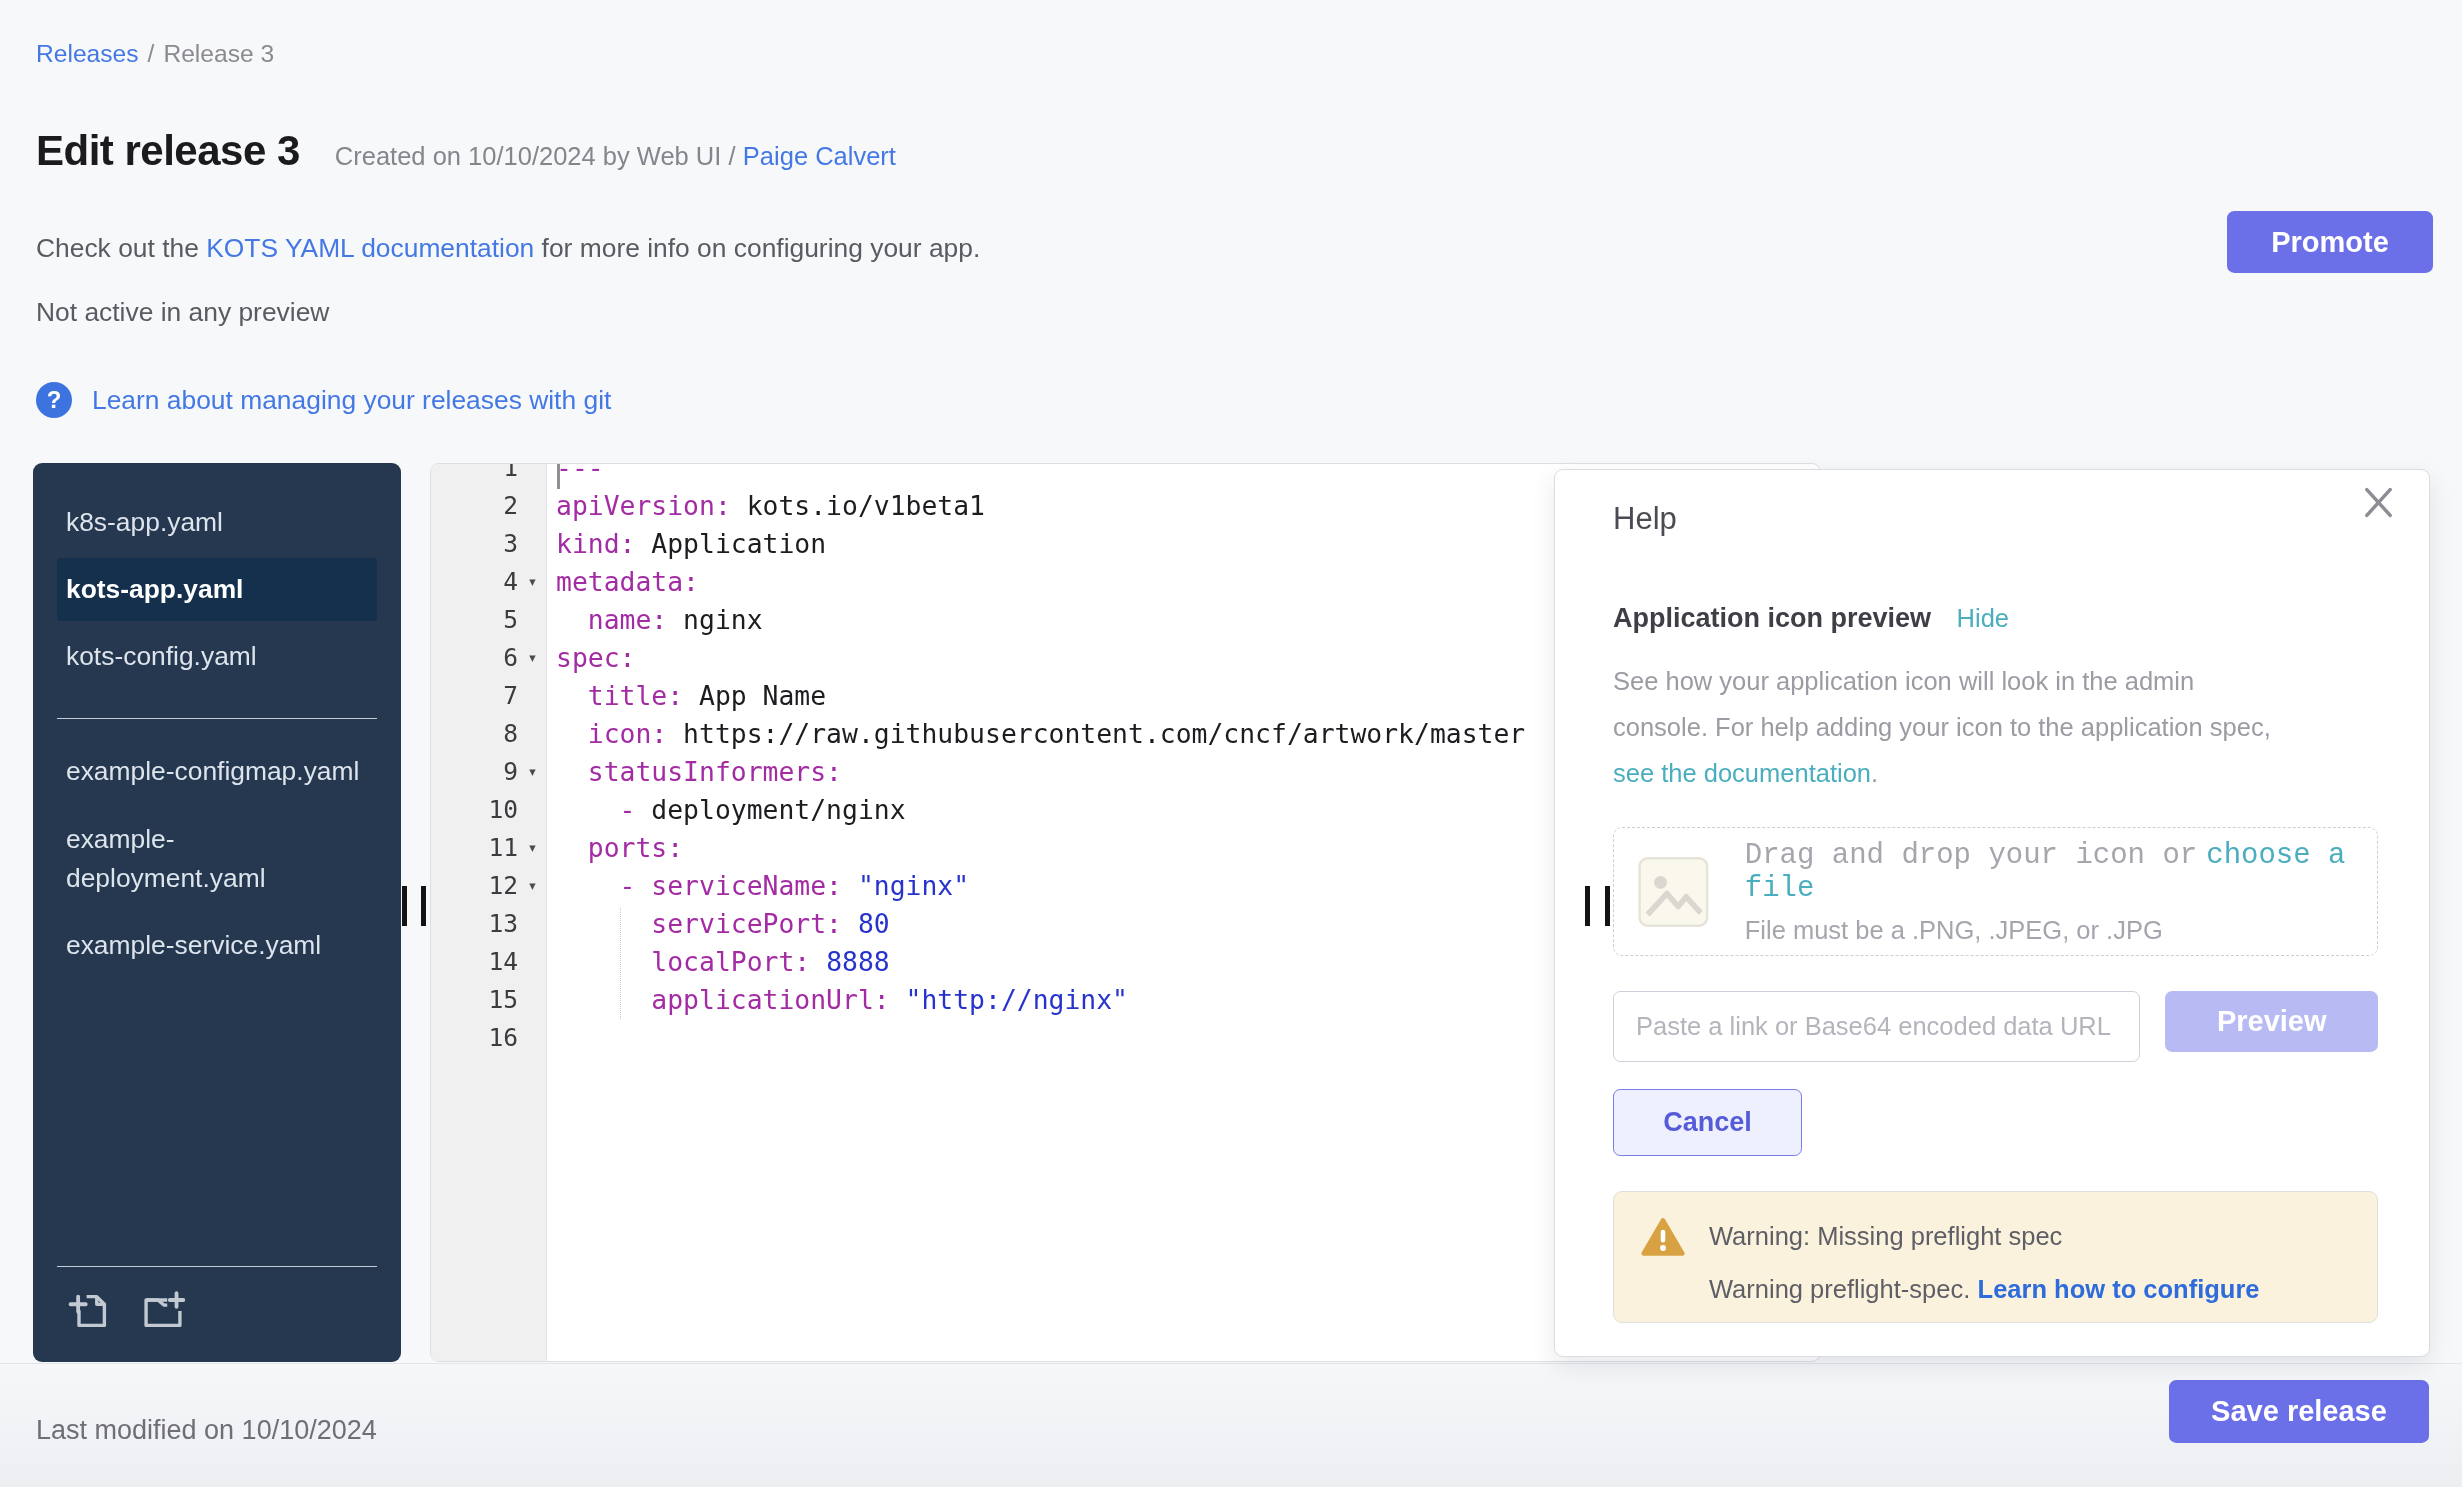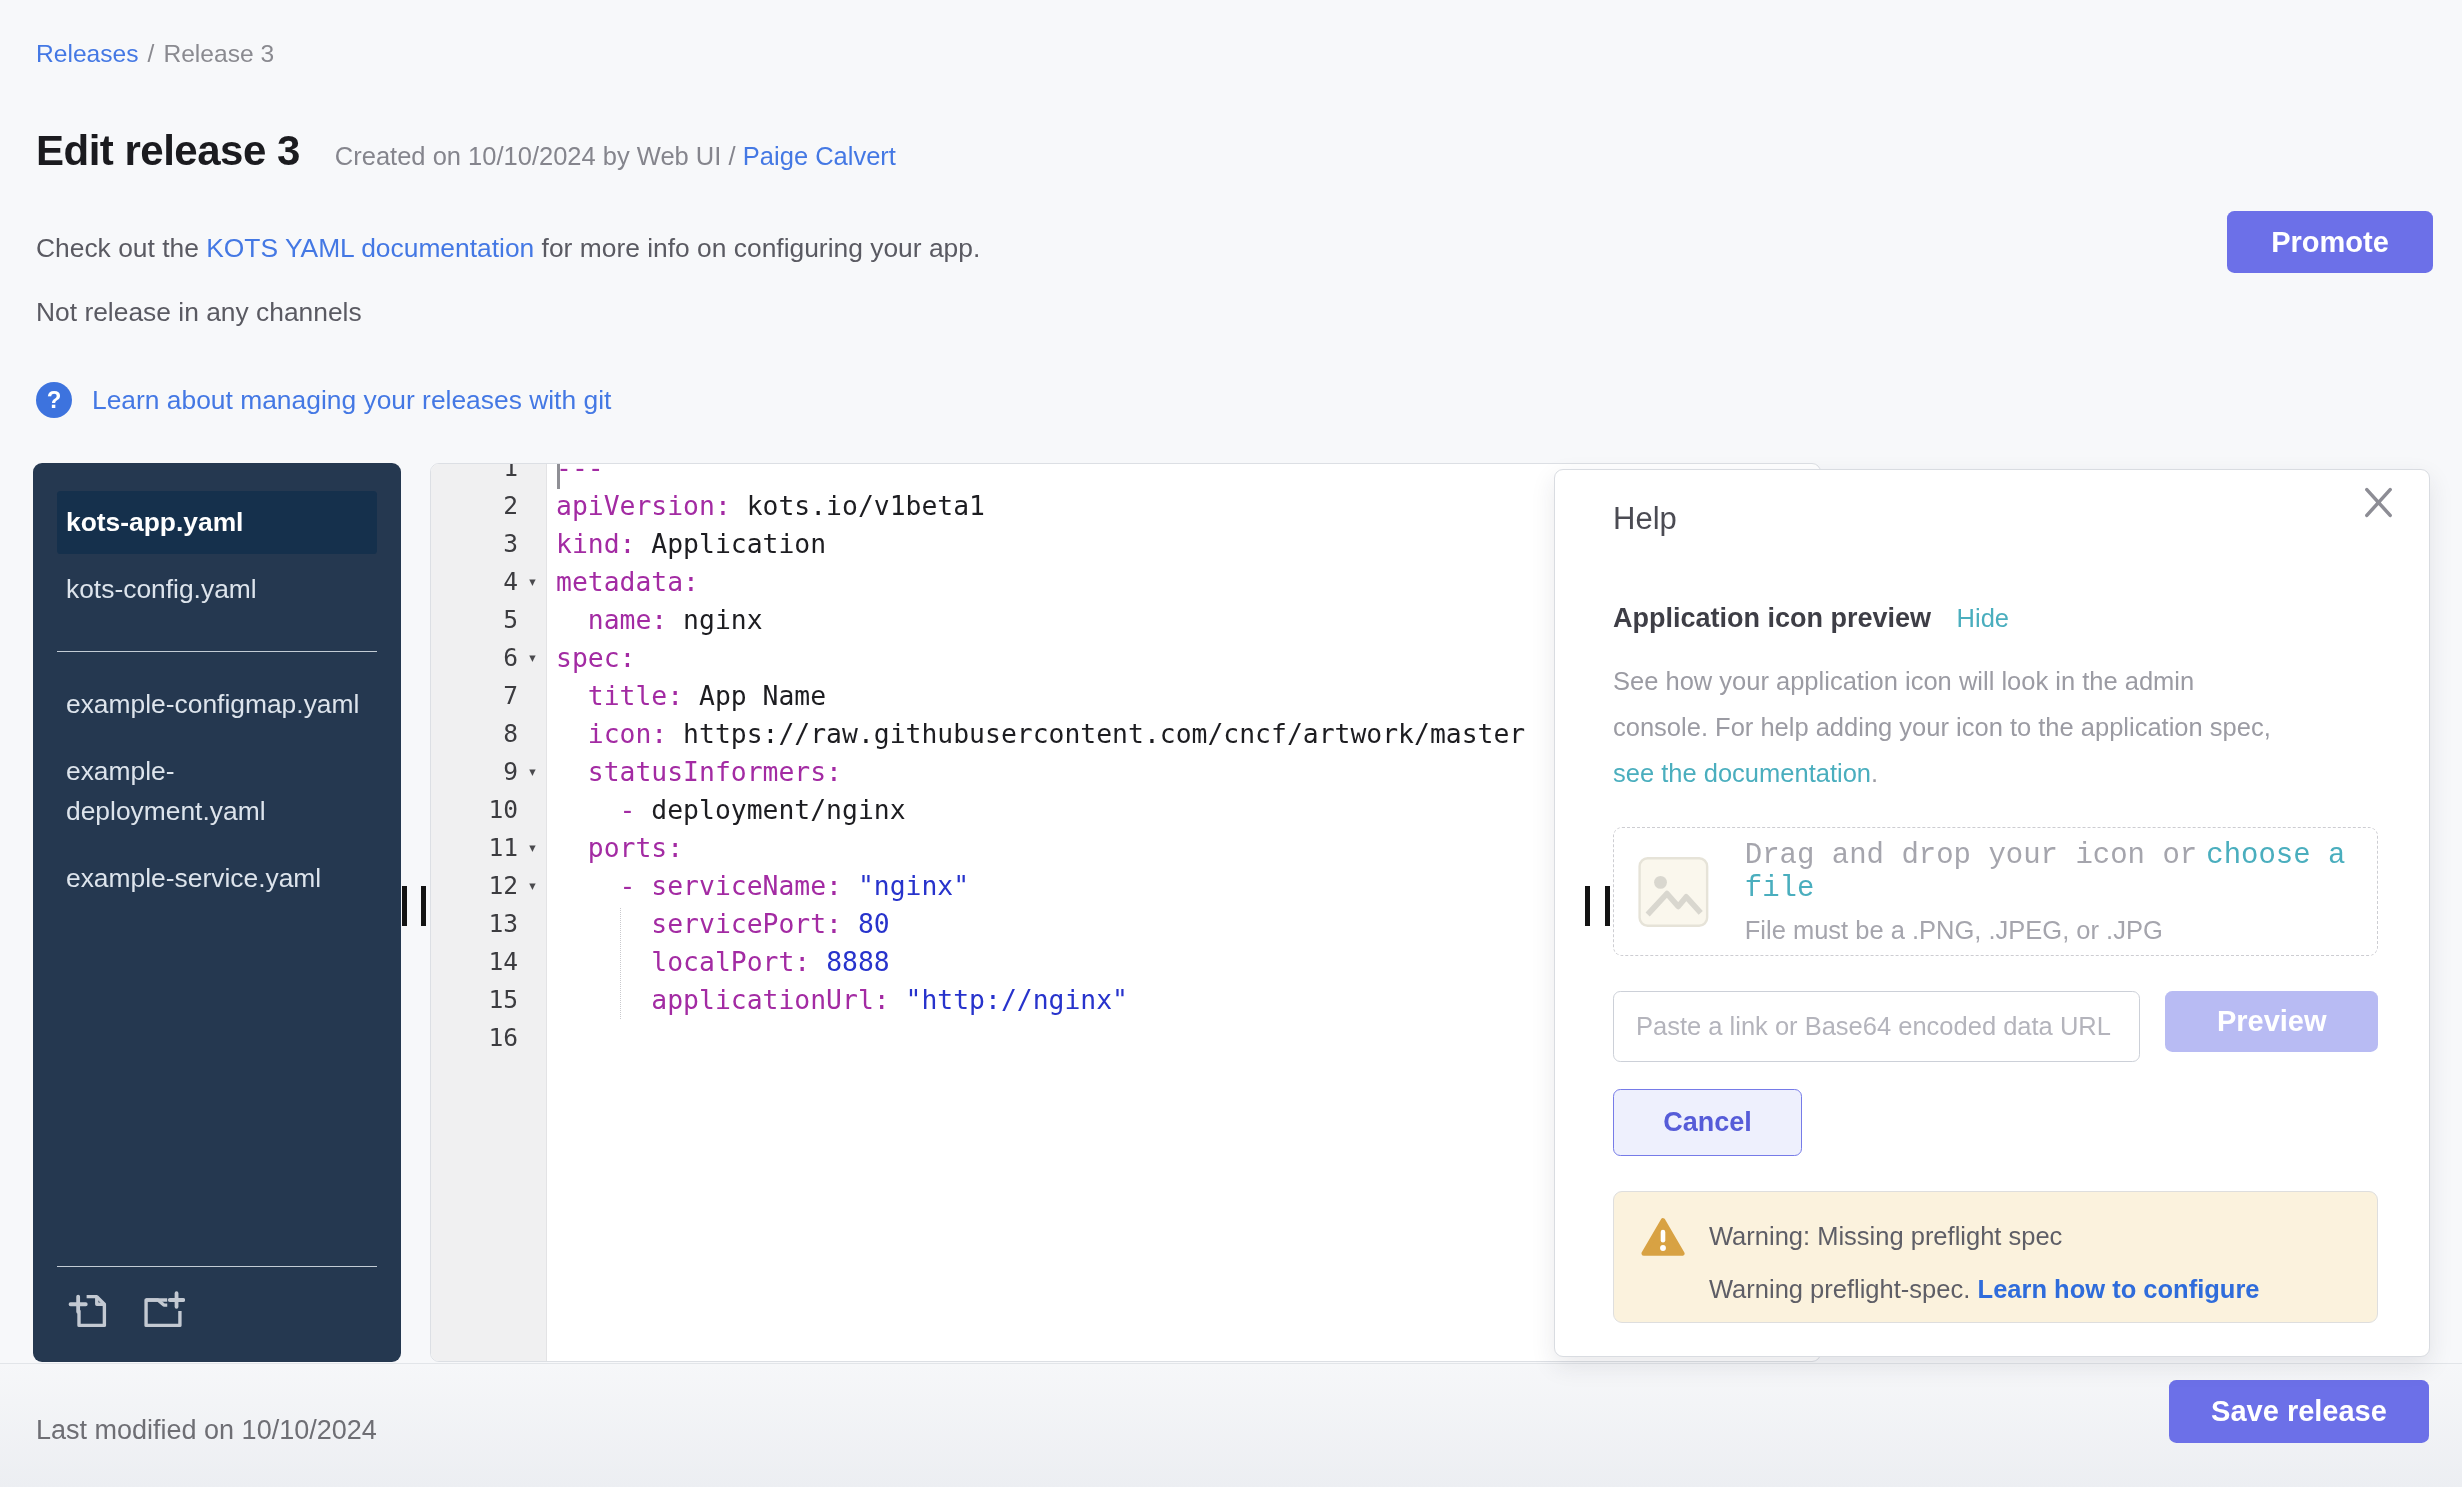--- a/index.html
+++ b/index.html
@@ -122,29 +122,30 @@
     <div class="page-title">Edit release 3</div>
     <div class="created-meta">
       <span>Created on 10/10/2024 by Web UI /</span><a>Paige Calvert</a>
     </div>
   </div>
   <button class="btn btn-primary promote-btn">Promote</button>
 
   <div class="intro-line">
     <span>Check out the </span><a>KOTS YAML documentation</a><span> for more info on configuring your app.</span>
   </div>
-  <div class="channel-status">Not release in any channels</div>
+  <div class="channel-status">Not active in any preview</div>
 
   <div class="git-help">
     <span class="q-circle">?</span>
     <span class="lbl">Learn about managing your releases with git</span>
   </div>
 
   <div class="sidebar">
     <ul class="file-list">
+        <li class="file-item">k8s-app.yaml</li>
         <li class="file-item selected">kots-app.yaml</li>
         <li class="file-item">kots-config.yaml</li>
       </ul>
     <hr class="tree-divider">
     <ul class="example-list">
         <li class="file-item">example-configmap.yaml</li>
         <li class="file-item">example-deployment.yaml</li>
         <li class="file-item">example-service.yaml</li>
       </ul>
     <div class="sidebar-spacer"></div>

